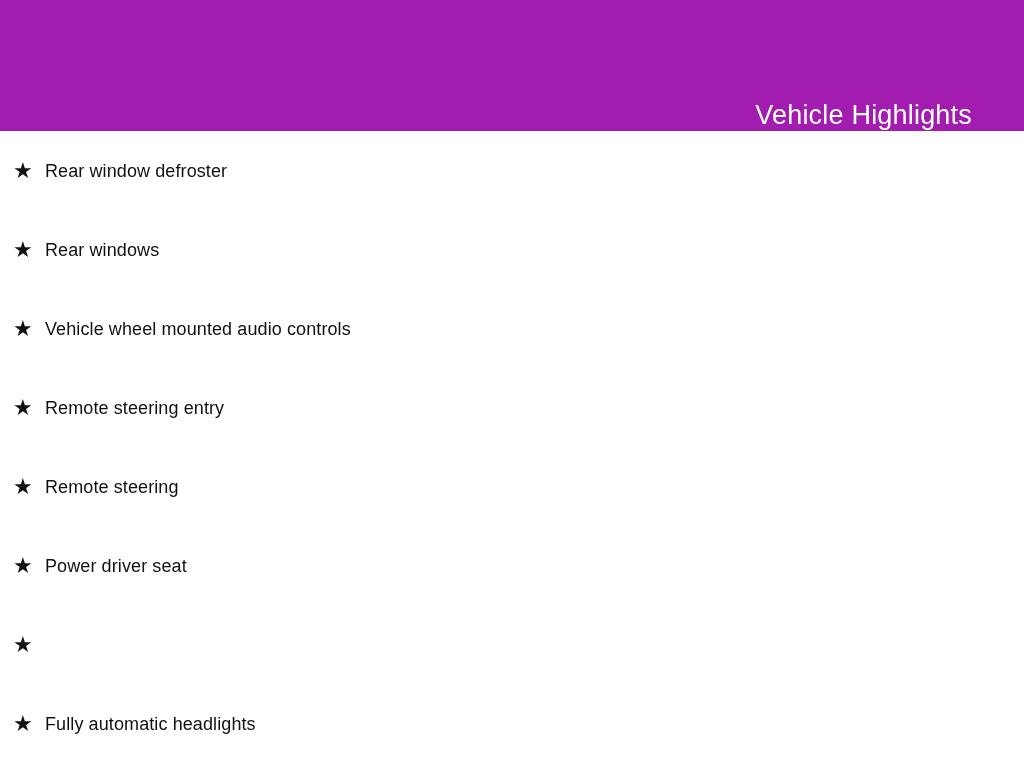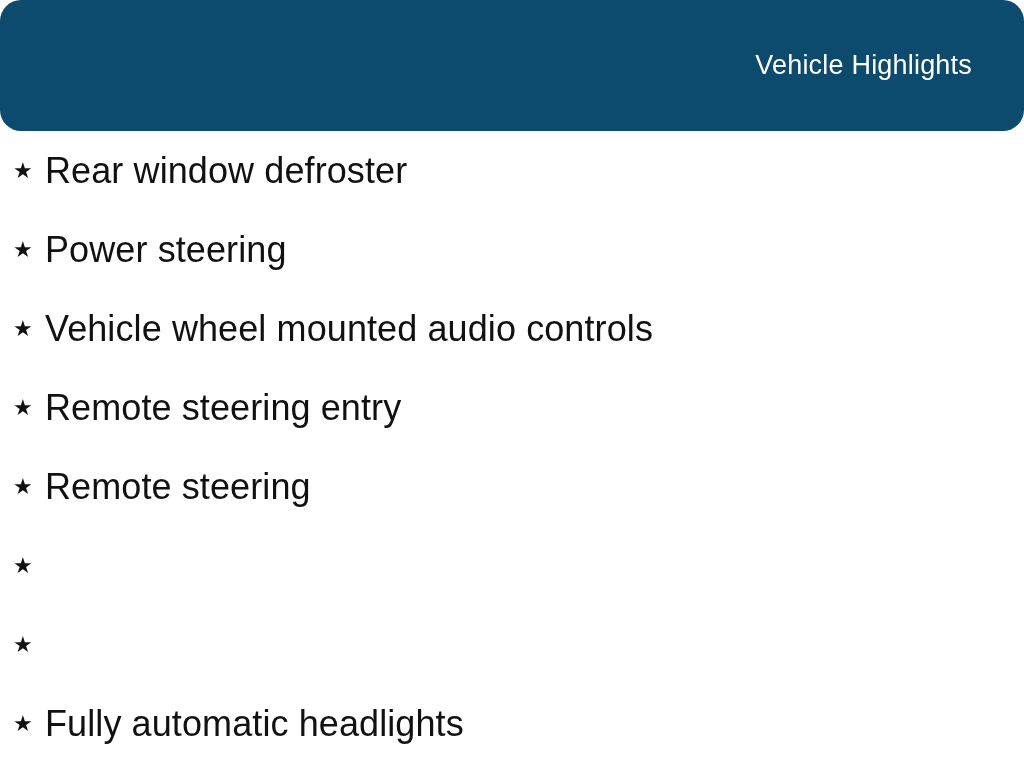--- a/index.html
+++ b/index.html
@@ -9,25 +9,24 @@
     body {
       width: 1024px;
       height: 768px;
       background: #ffffff;
       font-family: "Liberation Sans", sans-serif;
       overflow: hidden;
     }
     .header-bar {
       width: 100%;
       height: 131px;
-      background: #0c4a6e;
+      background: #a21caf;
       display: flex;
-      align-items: center;
+      align-items: flex-end;
       box-sizing: border-box;
-      border-radius: 21px;
     }
     .page-title {
       margin-left: auto;
       margin-right: 52px;
       color: #ffffff;
       font-size: 27px;
       font-weight: 400;
       letter-spacing: 0.2px;
       white-space: nowrap;
     }
@@ -46,21 +45,21 @@
     }
     .star-icon {
       display: inline-block;
       width: 32px;
       font-size: 22px;
       line-height: 1;
       color: #111111;
       flex: 0 0 32px;
     }
     .list-item-label {
-      font-size: 36px;
+      font-size: 18px;
       font-weight: 400;
       line-height: 1;
       letter-spacing: 0.1px;
       white-space: nowrap;
     }
   </style>
 </head>
 <body>
 
 <div class="header-bar">
@@ -68,40 +67,41 @@
 </div>
 
 <ul class="highlights-list">
   <li class="list-item">
     <span class="star-icon">★</span>
     <span class="list-item-label">Rear window defroster</span>
   </li>
 
   <li class="list-item">
     <span class="star-icon">★</span>
-    <span class="list-item-label">Power steering</span>
+    <span class="list-item-label">Rear windows</span>
   </li>
 
   <li class="list-item">
     <span class="star-icon">★</span>
     <span class="list-item-label">Vehicle wheel mounted audio controls</span>
   </li>
 
   <li class="list-item">
     <span class="star-icon">★</span>
     <span class="list-item-label">Remote steering entry</span>
   </li>
 
   <li class="list-item">
     <span class="star-icon">★</span>
     <span class="list-item-label">Remote steering</span>
   </li>
 
   <li class="list-item">
     <span class="star-icon">★</span>
+    <span class="list-item-label">Power driver seat</span>
   </li>
 
   <li class="list-item">
     <span class="star-icon">★</span>
   </li>
 
   <li class="list-item">
     <span class="star-icon">★</span>
     <span class="list-item-label">Fully automatic headlights</span>
   </li>

